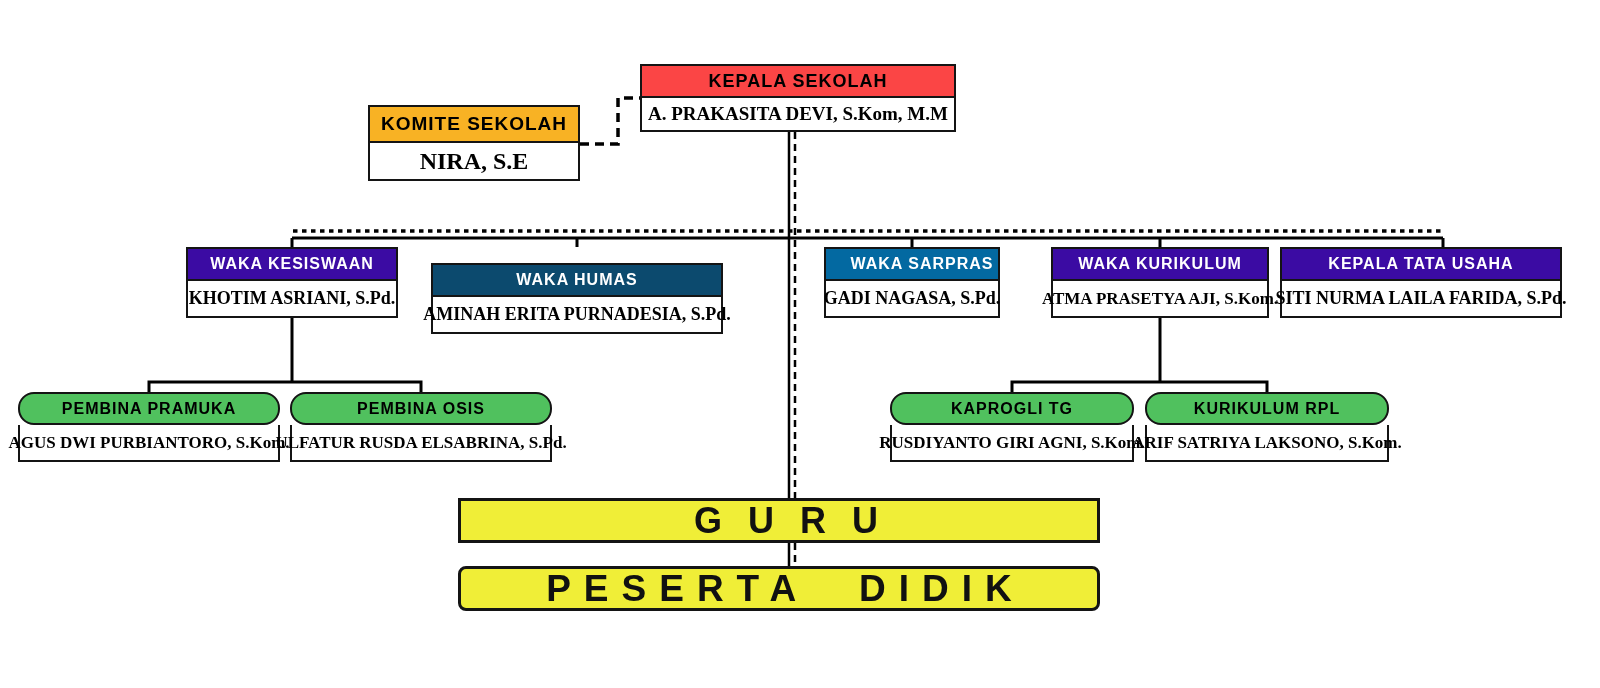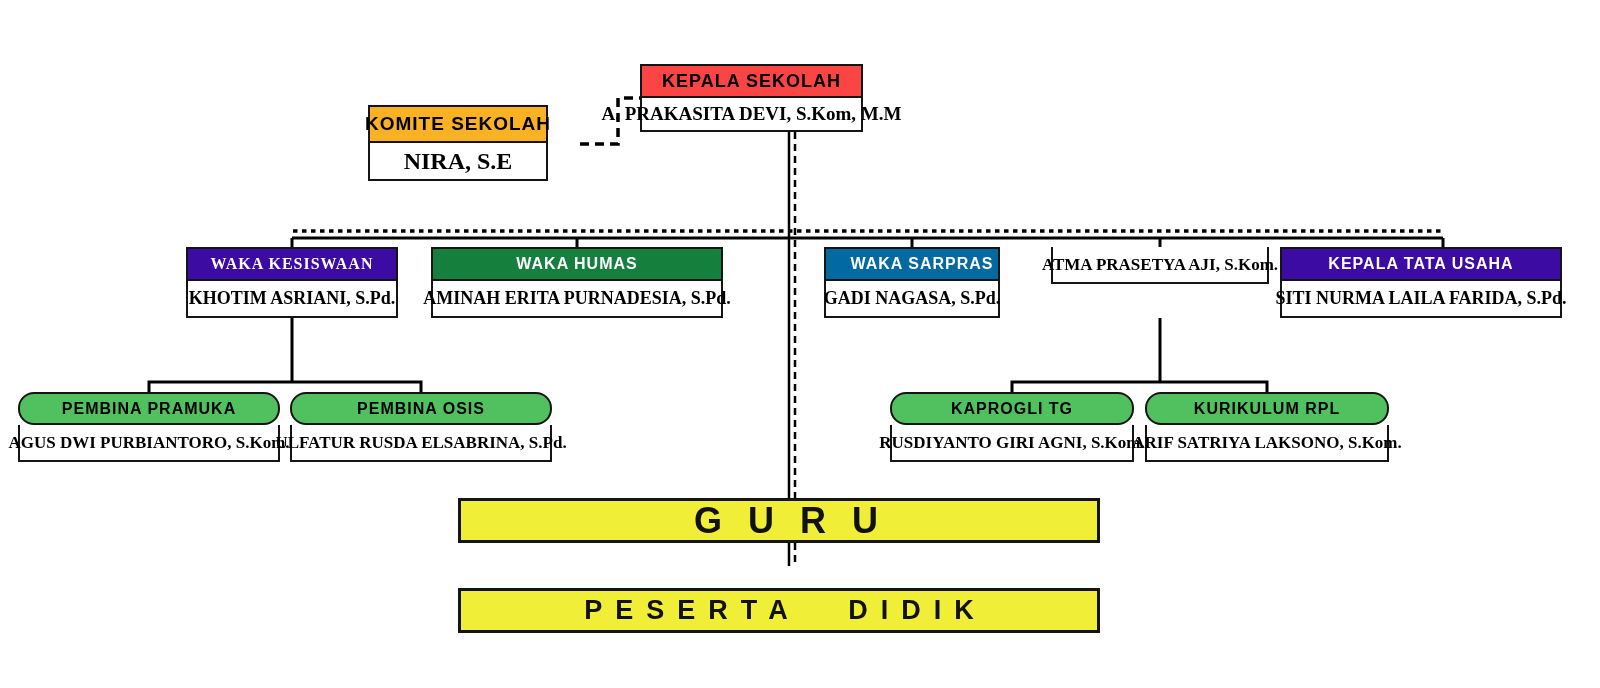--- a/index.html
+++ b/index.html
@@ -13,24 +13,24 @@
     box-sizing:border-box;display:flex;align-items:center;justify-content:center;
     border:2px solid #141414;font-weight:bold;letter-spacing:1px;white-space:nowrap;
     color:#000;
   }
   .node .nm{
     box-sizing:border-box;display:flex;align-items:center;justify-content:center;
     border:2px solid #141414;border-top:none;background:#ffffff;
     font-family:"Liberation Serif",serif;font-weight:bold;white-space:nowrap;color:#000;
   }
   
-  .n-kepala{left:640px;top:64px;width:223px;border-radius:16px;}
+  .n-kepala{left:640px;top:64px;width:316px;border-radius:16px;}
   .n-kepala .hd{height:34px;font-size:18px;}
   .n-kepala .nm{height:34px;font-size:19px;}
-  .n-komite{left:368px;top:105px;width:180px;}
+  .n-komite{left:368px;top:105px;width:212px;}
   .n-komite .hd{height:38px;font-size:19px;}
   .n-komite .nm{height:38px;font-size:24px;}
   
   .r2 .hd{height:34px;font-size:16px;color:#fff;}
   .r2 .nm{height:37px;font-size:18px;}
   .n-kesiswaan{left:186px;top:247px;width:212px;}
   .n-humas{left:431px;top:247px;width:292px;}
   .n-sarpras{left:824px;top:247px;width:176px;}
   .n-kurikulum{left:1051px;top:247px;width:218px;}
   .n-kurikulum .nm{font-size:17px;}
@@ -44,21 +44,21 @@
   .n-tg{left:890px;top:392px;width:244px;}
   .n-rpl{left:1145px;top:392px;width:244px;}
   
   .banner{
     position:absolute;left:458px;width:642px;height:45px;box-sizing:border-box;
     border:3px solid #141414;display:flex;align-items:center;justify-content:center;
     font-weight:bold;color:#111;white-space:nowrap;
   }
   .b-guru{top:498px;font-size:36px;}
   .b-guru span{letter-spacing:26px;margin-right:-26px;}
-  .b-peserta{top:588px;font-size:27px;}
+  .b-peserta{top:566px;font-size:37px;border-radius:8px;}
   .b-peserta span{letter-spacing:13px;word-spacing:28px;margin-right:-13px;}
 </style>
 </head>
 <body>
 
 <div id="canvas">
 
   <svg id="wires" viewBox="0 0 1600 688" xmlns="http://www.w3.org/2000/svg">
 
     <path d="M580 144 H618 V98 H640" fill="none" stroke="#000" stroke-width="3.5" stroke-dasharray="9 6"></path>
@@ -80,35 +80,36 @@
     <div class="hd" style="background: rgb(251, 69, 69);">KEPALA SEKOLAH</div>
     <div class="nm">A. PRAKASITA DEVI, S.Kom, M.M</div>
   </div>
 
   <div class="node n-komite">
     <div class="hd" style="background: rgb(248, 178, 36);">KOMITE SEKOLAH</div>
     <div class="nm">NIRA, S.E</div>
   </div>
 
   <div class="node r2 n-kesiswaan">
-    <div class="hd" style="background: rgb(59, 11, 163); font-family: Liberation Serif, serif;">WAKA KESISWAAN</div>
+    <div class="hd" style="background: rgb(59, 11, 163);">WAKA KESISWAAN</div>
     <div class="nm">KHOTIM ASRIANI, S.Pd.</div>
   </div>
 
   <div class="node r2 n-humas">
-    <div class="hd" style="background: #15803d;">WAKA HUMAS</div>
+    <div class="hd" style="background: #0c4a6e; margin-top: 16px;">WAKA HUMAS</div>
     <div class="nm">AMINAH ERITA PURNADESIA, S.Pd.</div>
   </div>
 
   <div class="node r2 n-sarpras">
     <div class="hd" style="background: #0369a1; padding-left: 20px;">WAKA SARPRAS</div>
     <div class="nm">GADI NAGASA, S.Pd.</div>
   </div>
 
   <div class="node r2 n-kurikulum">
+    <div class="hd" style="background: rgb(59, 11, 163);">WAKA KURIKULUM</div>
     <div class="nm">ATMA PRASETYA AJI, S.Kom.</div>
   </div>
 
   <div class="node r2 n-tatausaha">
     <div class="hd" style="background: rgb(59, 11, 163);">KEPALA TATA USAHA</div>
     <div class="nm">SITI NURMA LAILA FARIDA, S.Pd.</div>
   </div>
 
   <div class="node r3 n-pramuka">
     <div class="hd" style="background: rgb(80, 193, 94);">PEMBINA PRAMUKA</div>

